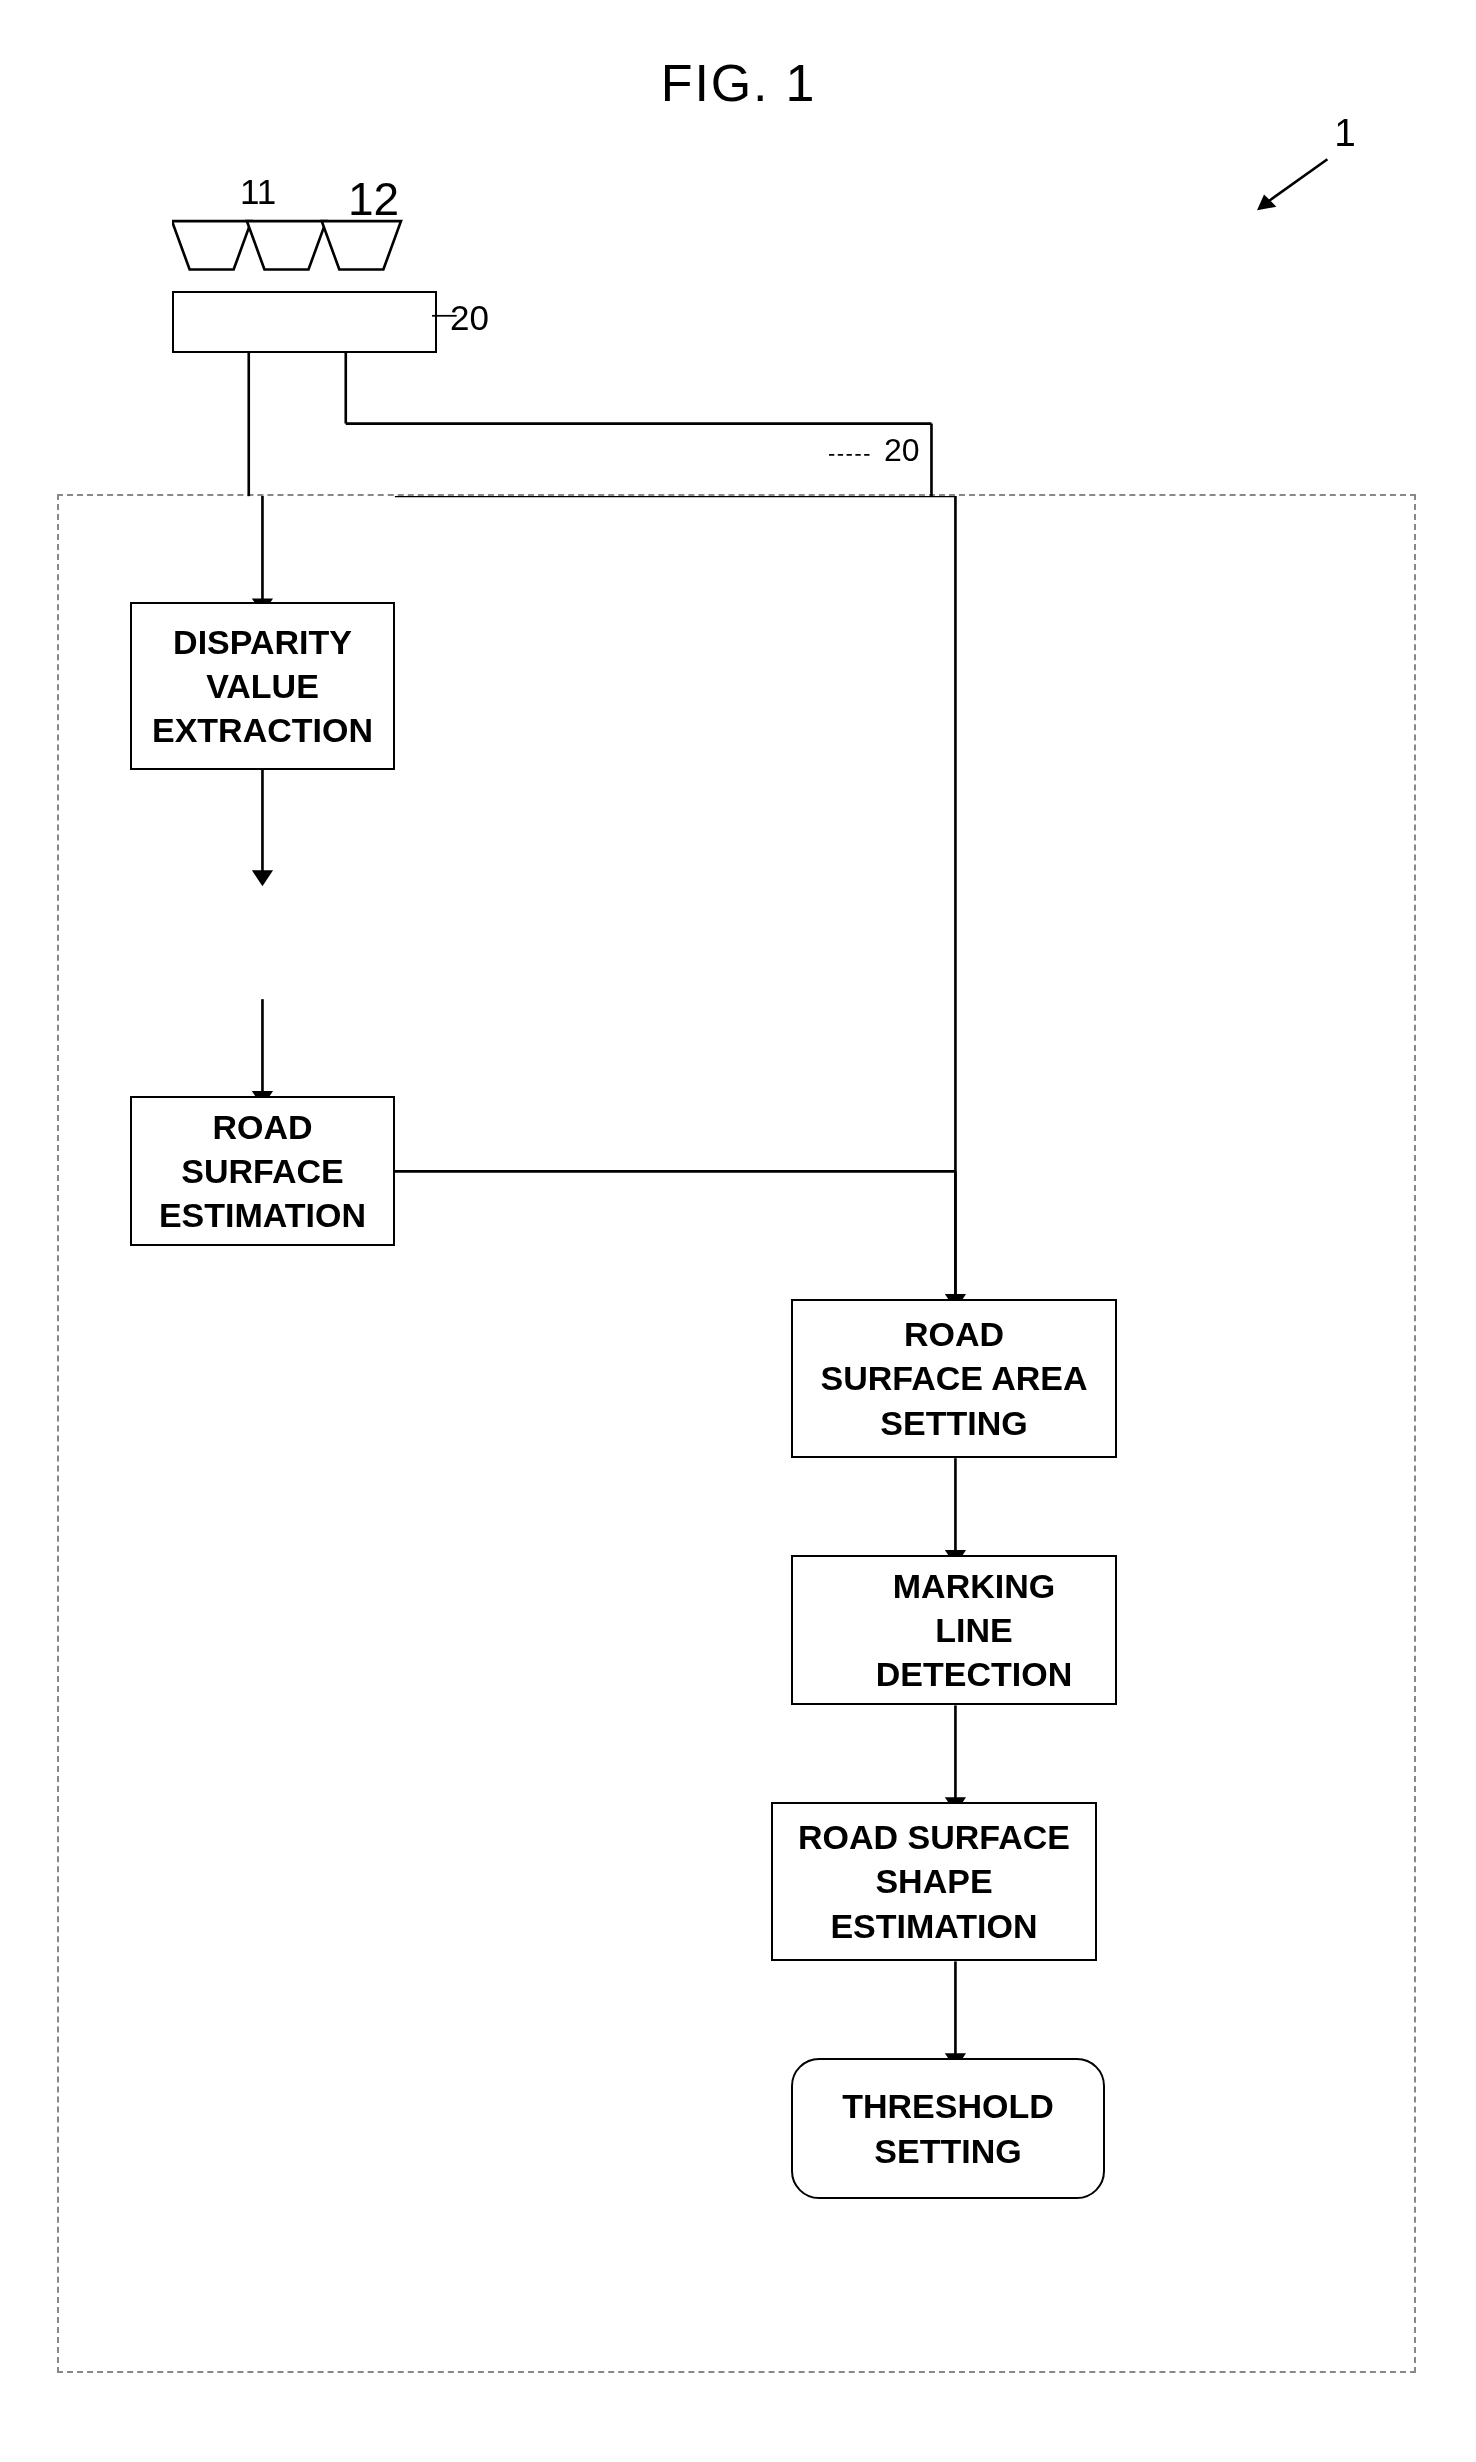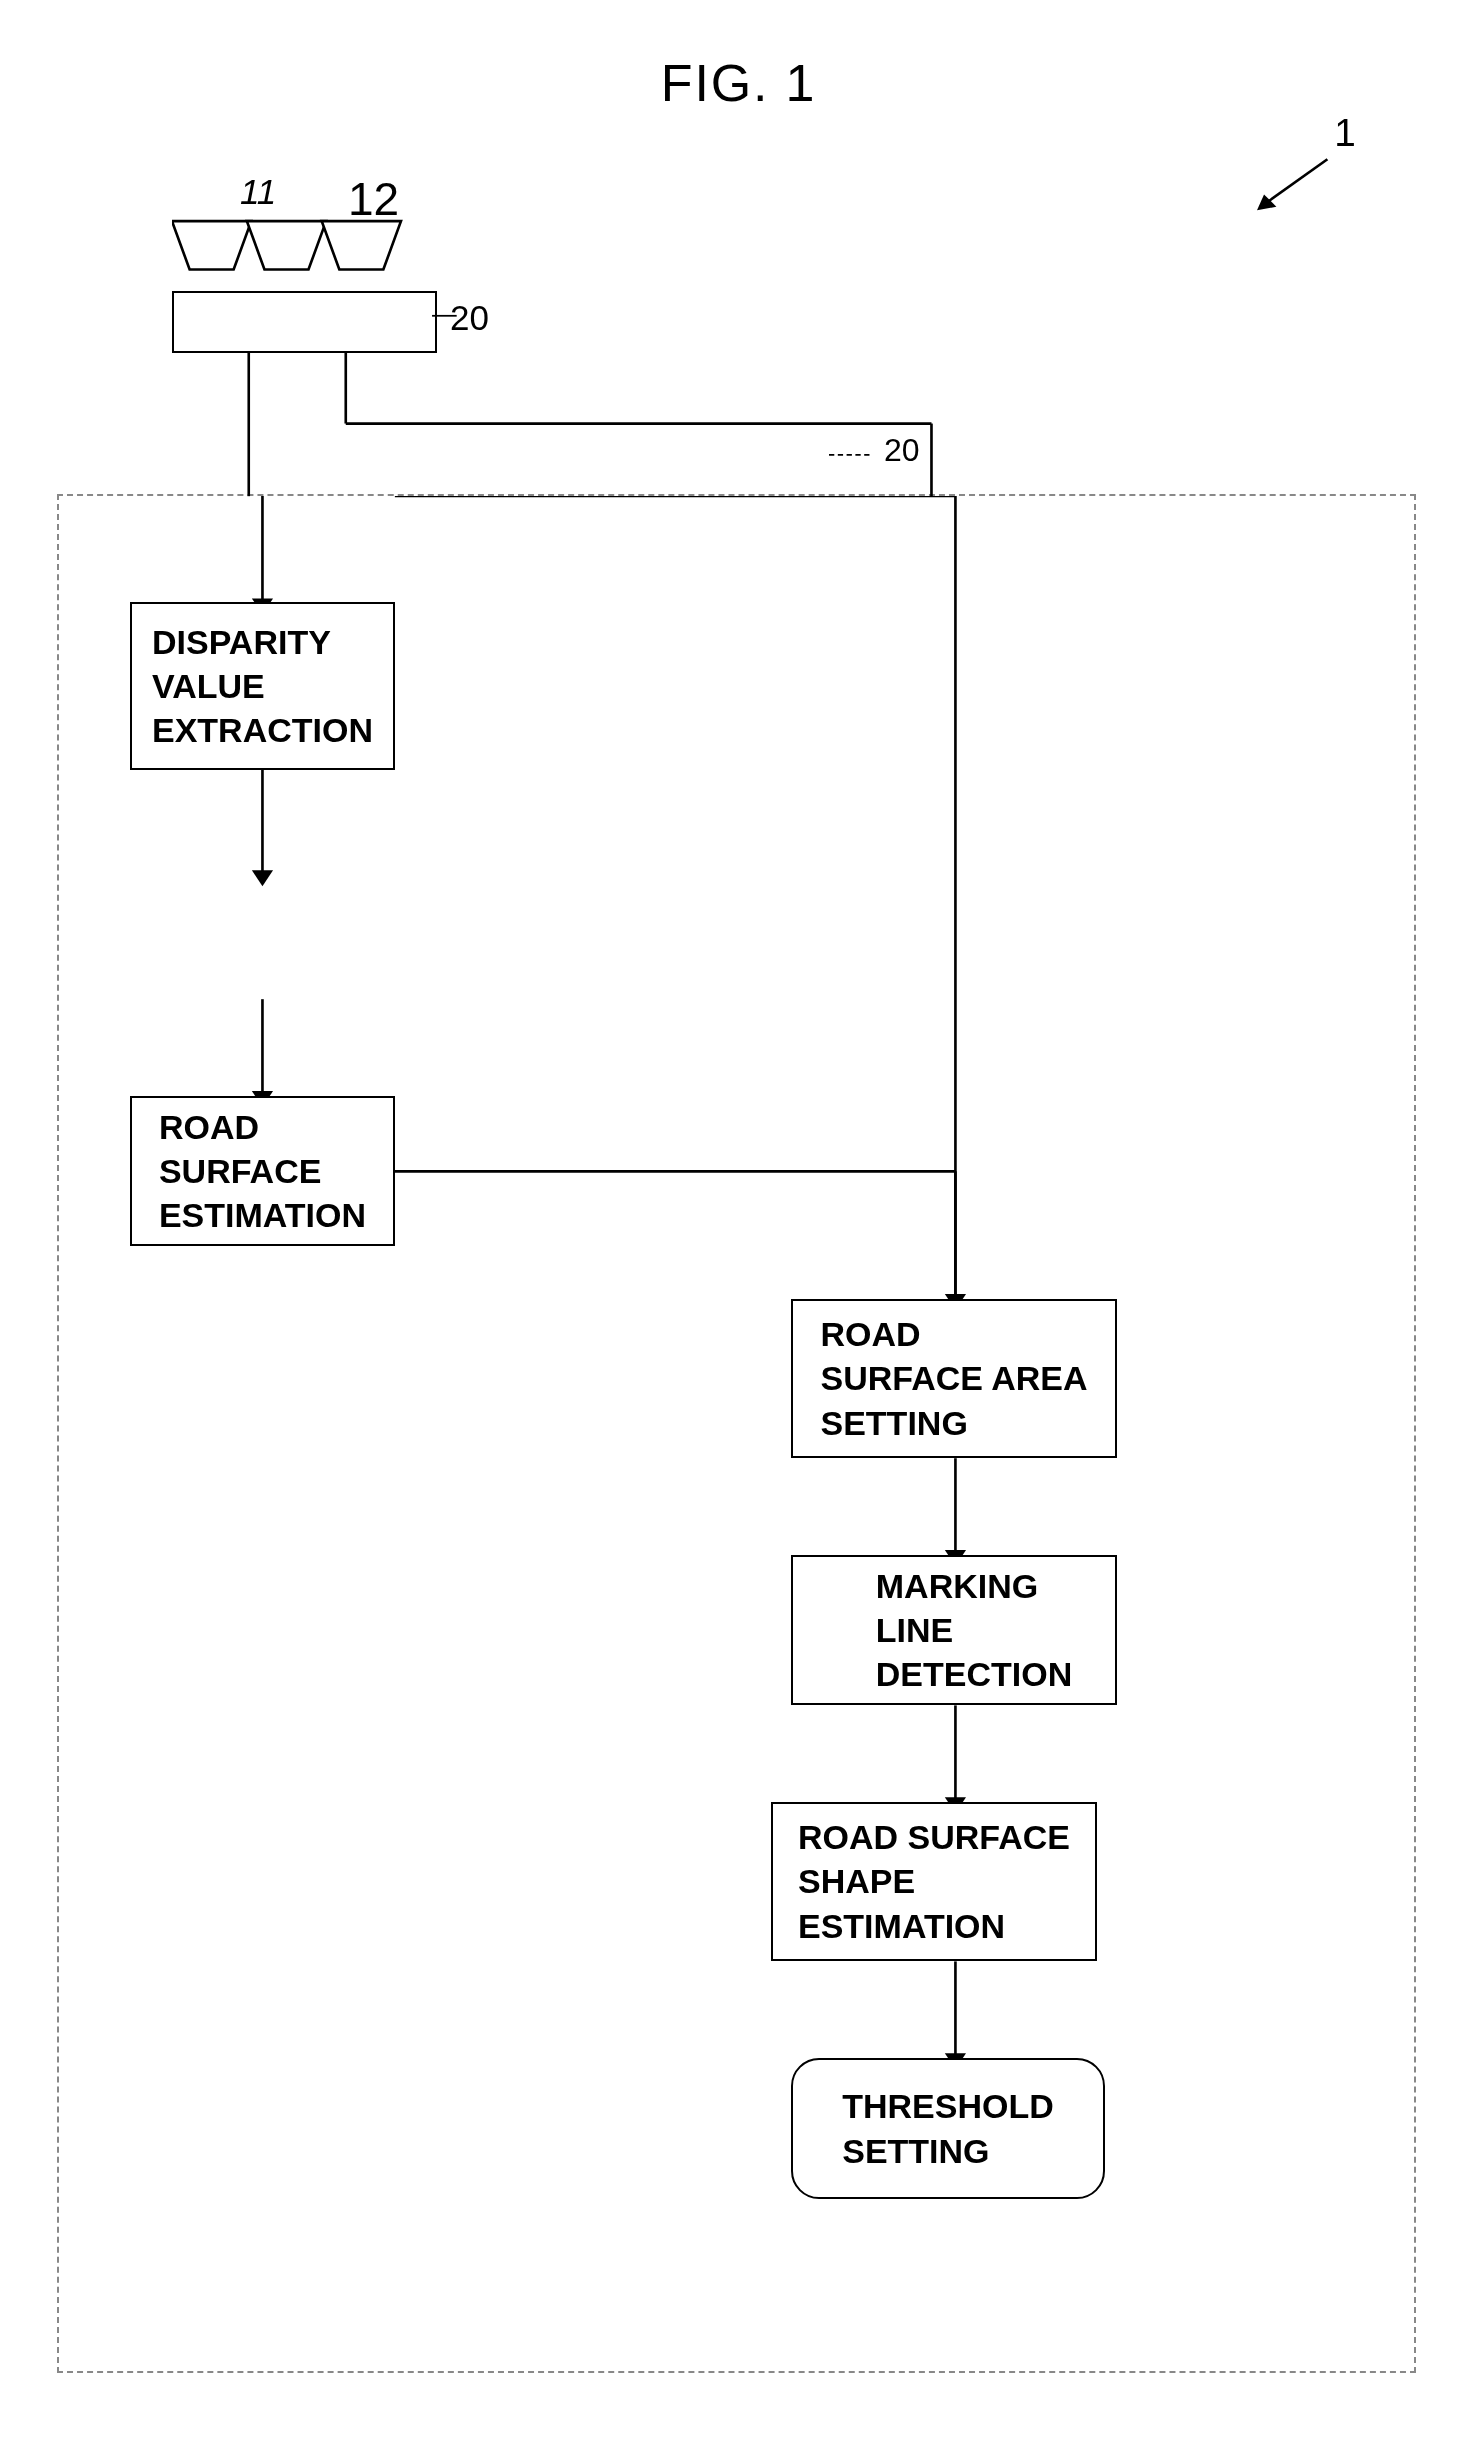--- a/index.html
+++ b/index.html
@@ -33,20 +33,21 @@
     }
 
     
     .flow-box {
       position: absolute;
       border: 2.6px solid #000;
       background: #fff;
       display: flex;
       align-items: center;
       justify-content: center;
+      text-align: center;
       font-size: 34px;
       font-weight: bold;
       line-height: 1.3;
     }
 
     .box-disparity {
       top: 106px;
       left: 71px;
       width: 265px;
       height: 168px;
@@ -111,21 +112,21 @@
 <body>
 
 <div class="figure-title">FIG. 1</div>
 
 <svg style="position:absolute;top:115px;right:88px;width:176px;height:106px;" viewBox="0 0 200 120" width="176" height="106">
   <text x="150" y="35" font-size="44" font-family="Arial" text-anchor="middle">1</text>
   <line x1="130" y1="50" x2="60" y2="100" stroke="#000" stroke-width="3"></line>
   <polygon points="50,108 58,90 72,104" fill="#000"></polygon>
 </svg>
 
-<div style="position:absolute;top:172px;left:240px;font-size:35px;font-style:italic;">11</div>
+<div style="position:absolute;top:172px;left:240px;font-size:35px;">11</div>
 <div style="position:absolute;top:172px;left:348px;font-size:46px;">12</div>
 
 <svg style="position:absolute;top:212px;left:172px;width:273px;height:71px;" viewBox="0 0 310 80" width="273" height="71">
 
   <polygon points="20,65 70,65 90,10 0,10" fill="#fff" stroke="#000" stroke-width="3"></polygon>
 
   <polygon points="105,65 155,65 175,10 85,10" fill="#fff" stroke="#000" stroke-width="3"></polygon>
 
   <polygon points="190,65 240,65 260,10 170,10" fill="#fff" stroke="#000" stroke-width="3"></polygon>
 </svg>

